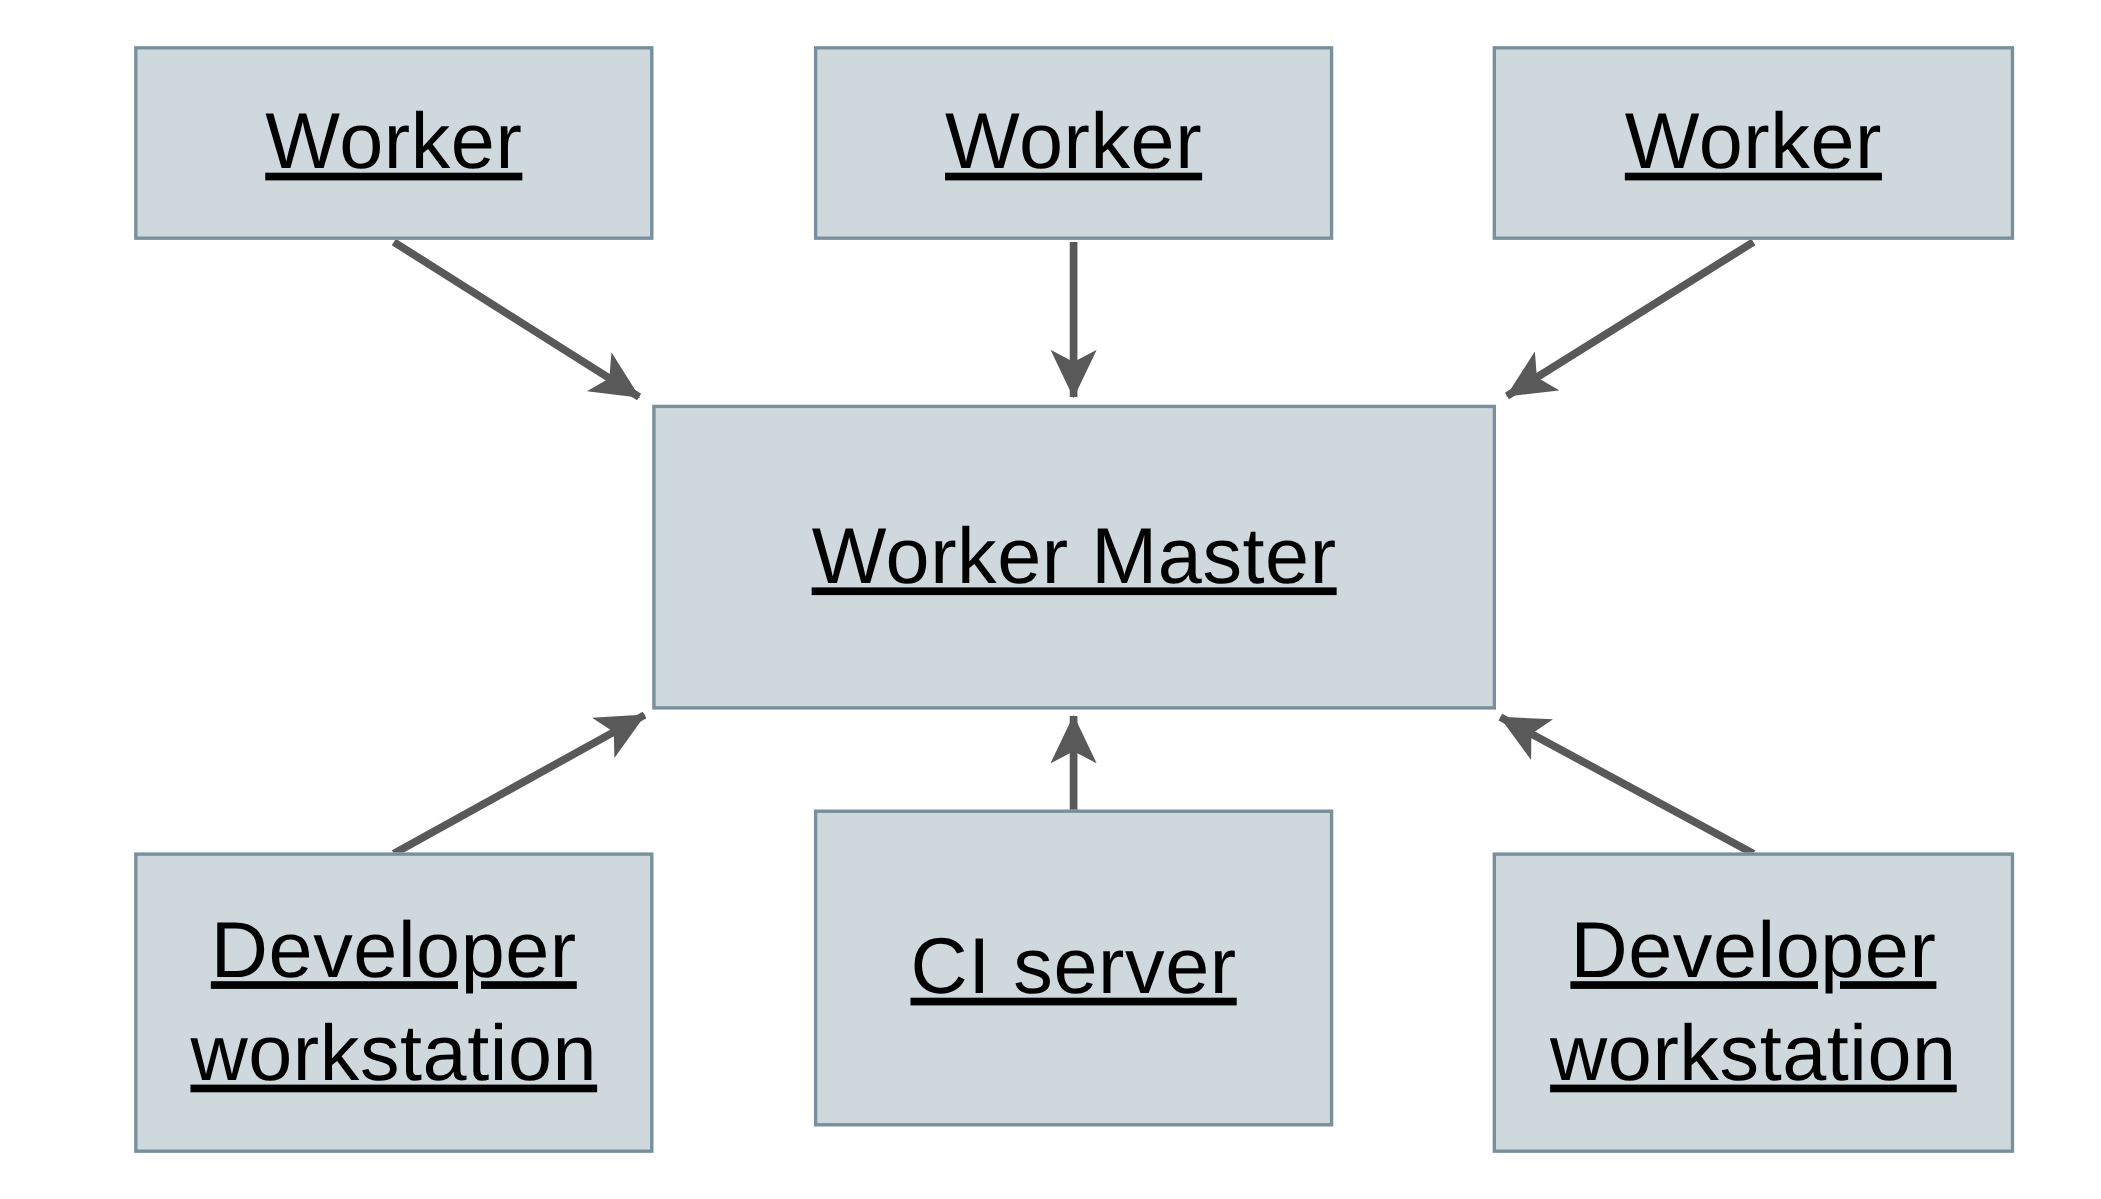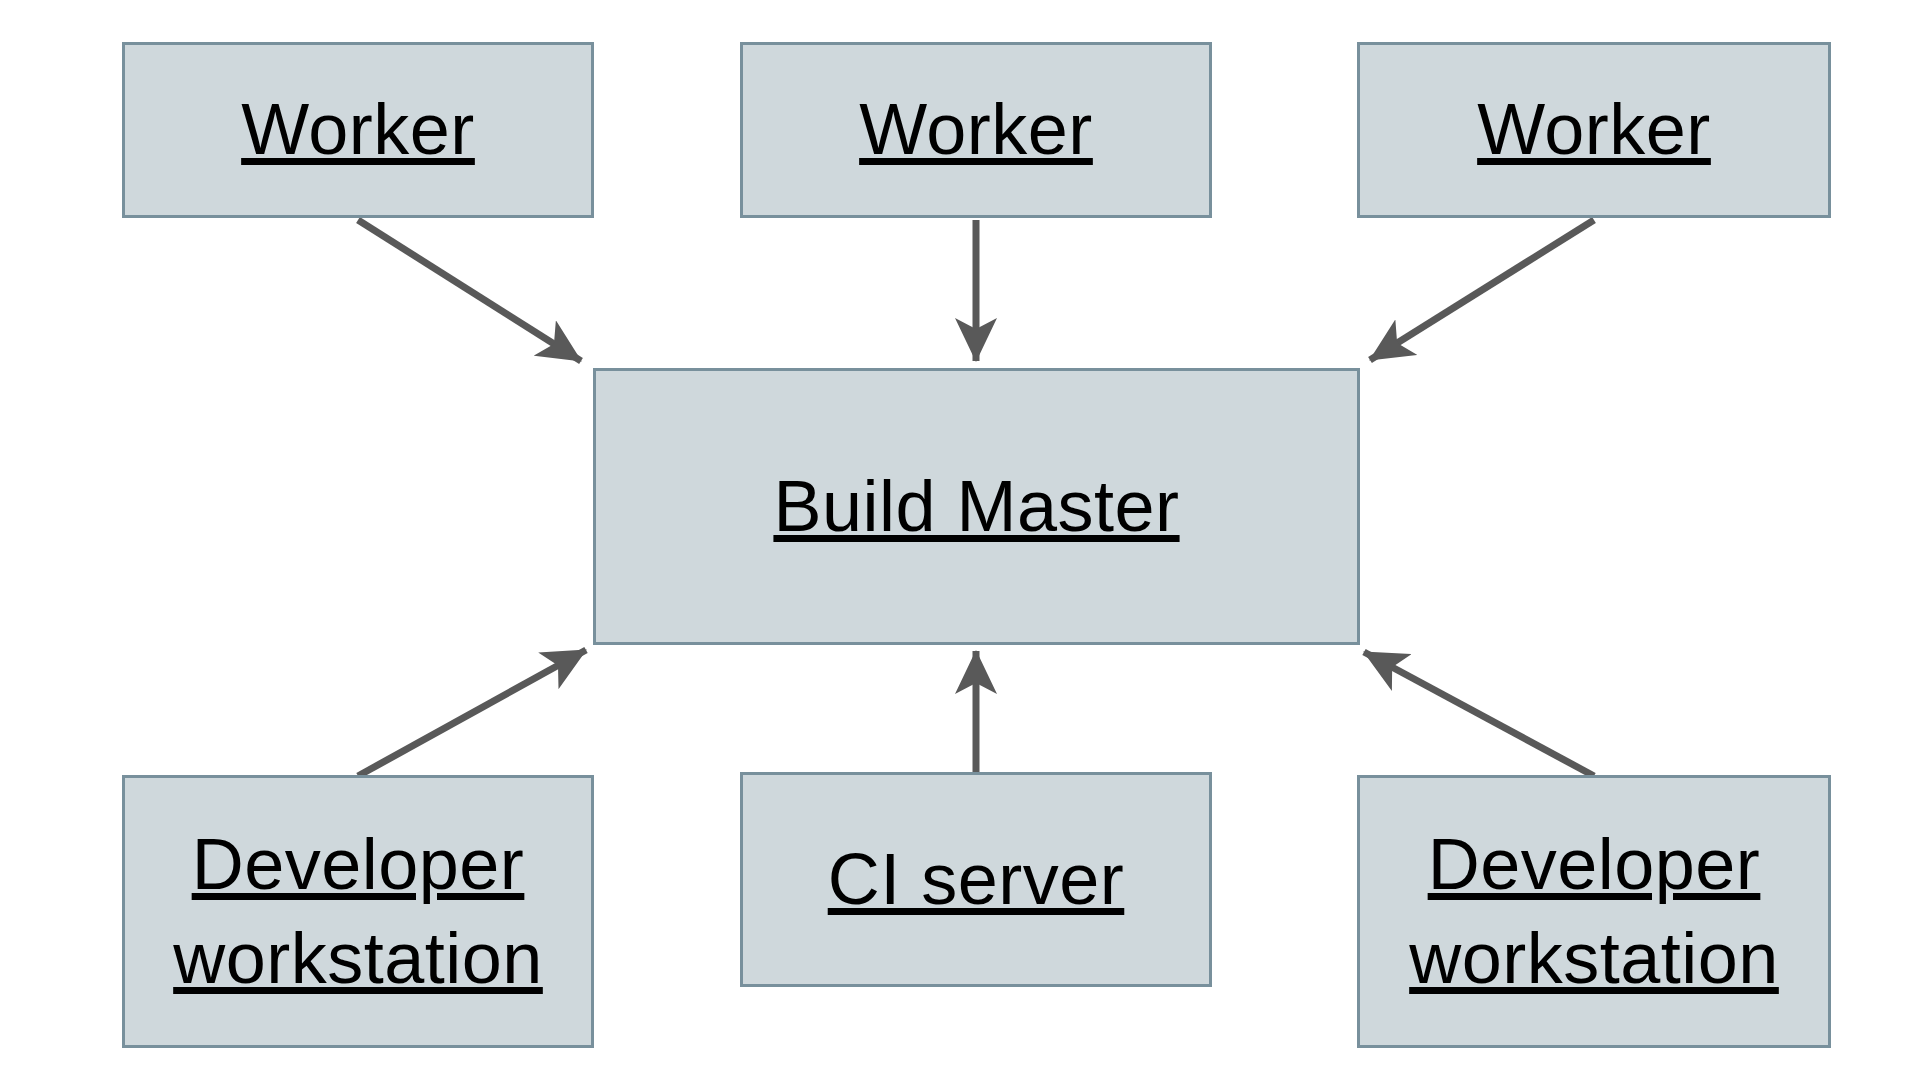--- a/index.html
+++ b/index.html
@@ -41,21 +41,21 @@
     font-size: 72px;
     line-height: 1.3;
     letter-spacing: 0.5px;
     text-decoration: underline;
   }
   .n-w1 { left: 122px; top: 42px;  width: 472px; height: 176px; }
   .n-w2 { left: 740px; top: 42px;  width: 472px; height: 176px; }
   .n-w3 { left: 1357px; top: 42px; width: 474px; height: 176px; }
   .n-bm { left: 593px; top: 368px; width: 767px; height: 277px; }
   .n-d1 { left: 122px; top: 775px; width: 472px; height: 273px; }
-  .n-ci { left: 740px; top: 772px; width: 472px; height: 215px; }
+  .n-ci { left: 740px; top: 736px; width: 472px; height: 288px; }
   .n-d2 { left: 1357px; top: 775px; width: 474px; height: 273px; }
   .node span { display: inline-block; padding: 0 20px; }
 </style>
 </head>
 <body>
 
 <div class="canvas">
 
   <svg class="arrows" viewBox="0 0 1910 1090" xmlns="http://www.w3.org/2000/svg">
     <defs>
@@ -77,21 +77,21 @@
 
   <div class="node n-w2">
     <span>Worker</span>
   </div>
 
   <div class="node n-w3">
     <span>Worker</span>
   </div>
 
   <div class="node n-bm">
-    <span>Build Master</span>
+    <span>Worker Master</span>
   </div>
 
   <div class="node n-d1">
     <span>Developer workstation</span>
   </div>
 
   <div class="node n-ci">
     <span>CI server</span>
   </div>
 

